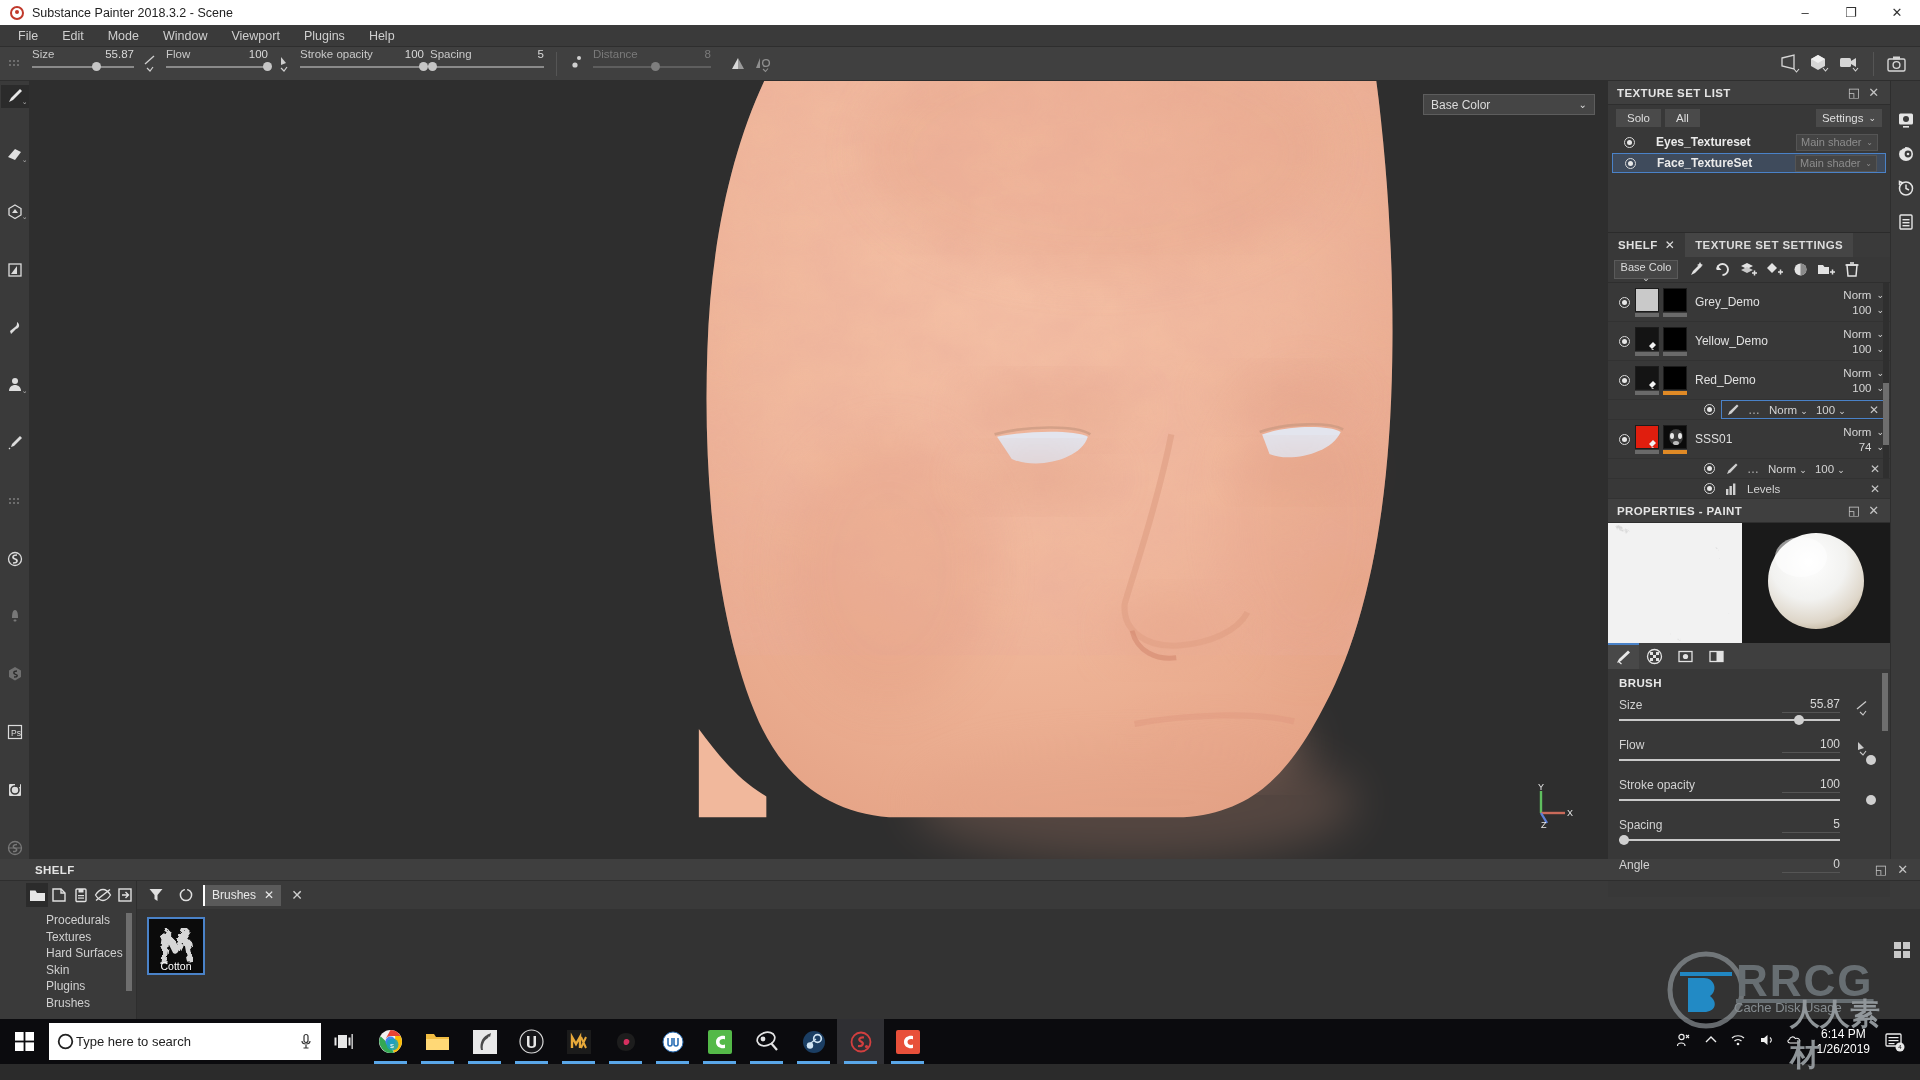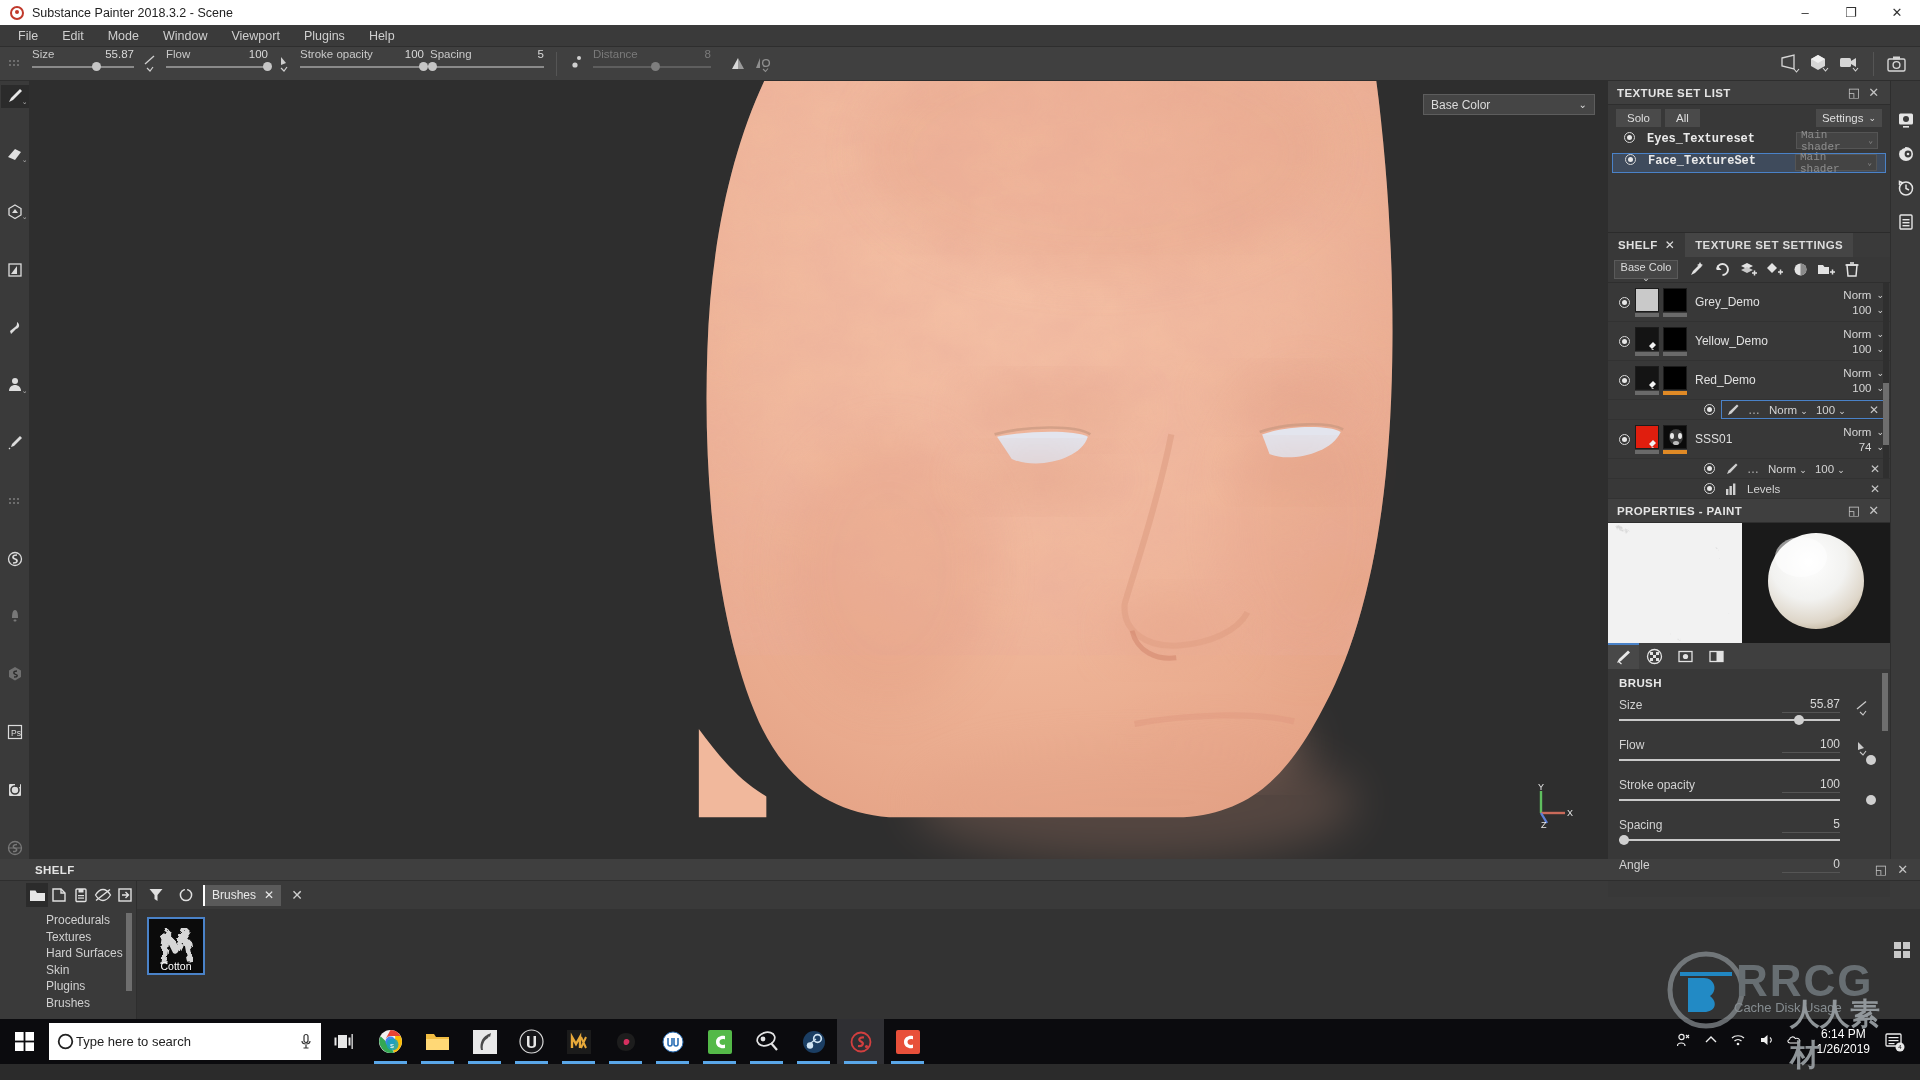--- a/index.html
+++ b/index.html
@@ -134,23 +134,22 @@
   }
   .btn-sm {
     height: 18px; padding: 0 11px; background: #4a4a4a; color: #dedede; font-size: 11.5px;
     display: flex; align-items: center; justify-content: center;
   }
   .btn-settings {
     margin-left: auto; height: 18px; padding: 0 6px; background: #4a4a4a; color: #dedede;
     font-size: 11.5px; display: flex; align-items: center; gap: 5px;
   }
   .tsrow {
-    height: 20px; display: flex; padding: 0 8px 0 12px; gap: 12px;
+    height: 20px; display: flex; align-items: center; padding: 0 8px 0 12px; gap: 21px;
     margin: 1px 4px;
-    font-family: Liberation Mono, monospace;
   }
   .tsrow.sel { border: 1px solid #4a82c8; background: #3f4b5c; }
   .radio {
     width: 11px; height: 11px; border: 1.5px solid #d8d8d8; border-radius: 50%;
     position: relative; flex-shrink: 0;
   }
   .radio::after {
     content: ''; position: absolute; inset: 2px; border-radius: 50%; background: #e8e8e8;
   }
   .tsrow .tsname { font-size: 12px; font-weight: bold; color: #eaeaea; }
@@ -345,21 +344,21 @@
   }
   #notif { width: 34px; display: flex; align-items: center; justify-content: center; position: relative; }
 
   
   #watermark {
     position: absolute; right: 18px; bottom: 48px; width: 240px; height: 90px;
     pointer-events: none; opacity: .92;
   }
   #wm-text {
     position: absolute; left: 74px; top: 14px; font-size: 44px; font-weight: bold;
-    color: #6c7378; letter-spacing: 2px; font-family: "Liberation Sans", sans-serif;
+    color: #6c7378; letter-spacing: 2px; font-family: "Liberation Sans", sans-serif; text-decoration: underline;
   }
   #wm-sub {
     position: absolute; left: 72px; top: 58px; font-size: 13px; color: #8d9498;
   }
   #wm-cn {
     position: absolute; left: 128px; top: 52px; font-size: 30px; color: #9aa0a4; font-weight: bold;
   }
 </style>
 </head>
 <body>

